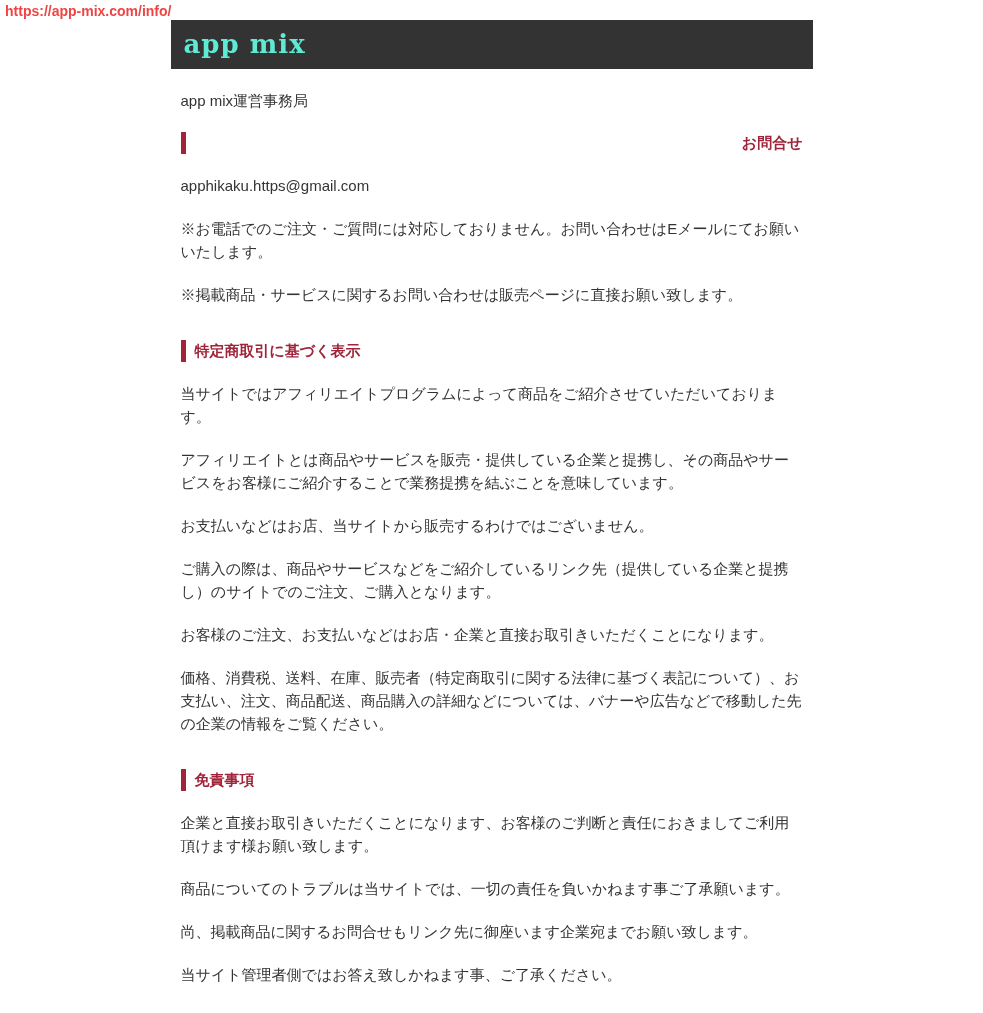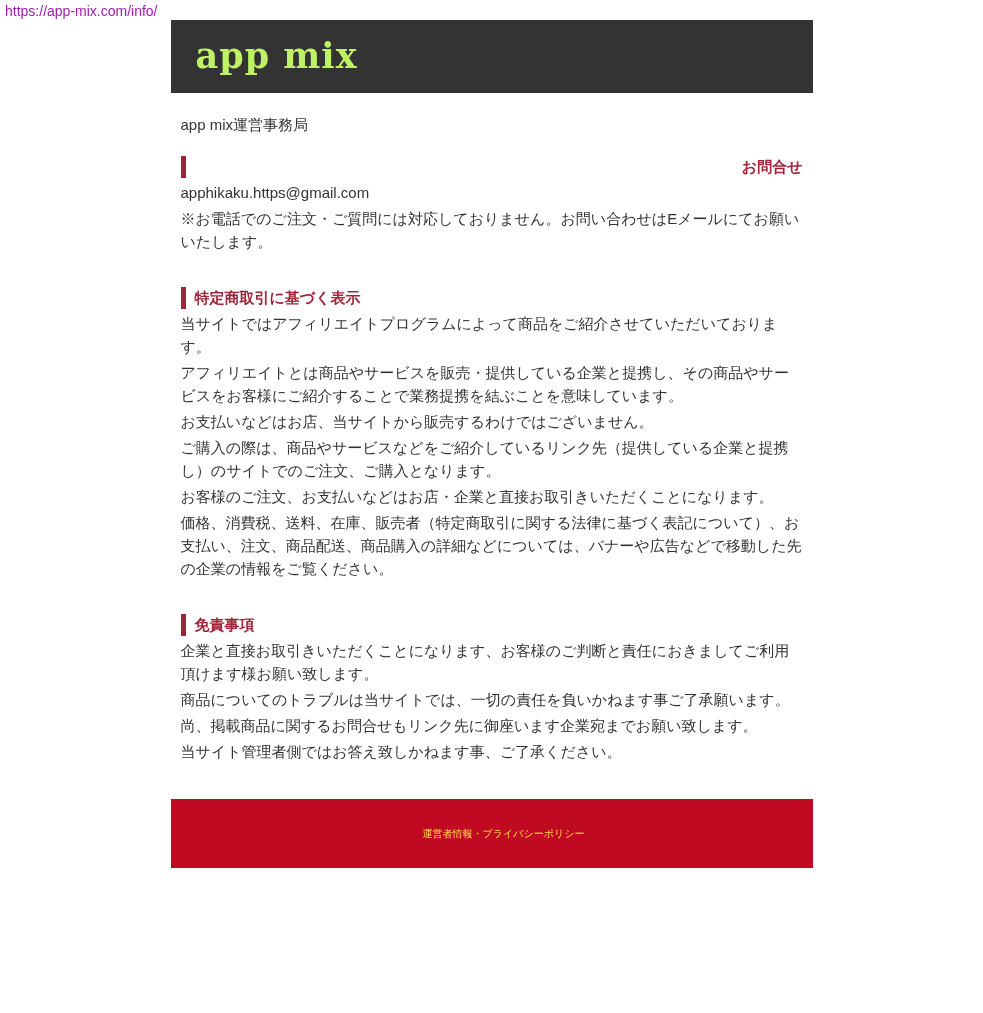--- a/index.html
+++ b/index.html
@@ -4,49 +4,50 @@
 <style>
   html, body {
     margin: 0;
     padding: 0;
     background: #ffffff;
     color: var(--body-text, #333333);
     font-family: "Liberation Sans", sans-serif;
   }
   .url-line {
     font-size: 14px;
-    color: #a21caf;
+    color: #ef4444;
     padding: 2px 12px 0 5px;
     height: 18px;
     line-height: 18px;
+    font-weight: bold;
   }
   .container {
     width: 642px;
     margin: 0 auto;
   }
   .site-header {
     background: var(--header-bg, #333333);
     padding: 8px 13px 9px 13px;
   }
   .site-title {
-    margin: 12px;
-    color: #bef264;
+    margin: 0;
+    color: #5eead4;
     font-family: "DejaVu Serif", "Liberation Serif", serif;
-    font-size: 35px;
+    font-size: 26px;
     font-weight: bold;
     letter-spacing: 1px;
     line-height: 32px;
   }
   .content {
     padding: 0 10px;
     font-size: 15px;
     line-height: 23px;
   }
   .content p {
-    margin: 3px 0;
+    margin: 20px 0;
   }
   p.office {
     margin-top: 20px;
   }
   h2.sec {
     color: var(--accent, #a1253a);
     border-left: 5px solid var(--accent, #a1253a);
     font-size: 15px;
     font-weight: bold;
     line-height: 18px;
@@ -87,20 +88,21 @@
   <main class="content">
 
     <p class="office">app mix運営事務局</p>
 
     <h2 class="sec first">お問合せ</h2>
 
     <p>apphikaku.https@gmail.com</p>
 
     <p>※お電話でのご注文・ご質問には対応しておりません。お問い合わせはEメールにてお願いいたします。</p>
 
+    <p>※掲載商品・サービスに関するお問い合わせは販売ページに直接お願い致します。</p>
 
     <h2 class="sec">特定商取引に基づく表示</h2>
 
     <p>当サイトではアフィリエイトプログラムによって商品をご紹介させていただいております。</p>
 
     <p>アフィリエイトとは商品やサービスを販売・提供している企業と提携し、その商品やサービスをお客様にご紹介することで業務提携を結ぶことを意味しています。</p>
 
     <p>お支払いなどはお店、当サイトから販売するわけではございません。</p>
 
     <p>ご購入の際は、商品やサービスなどをご紹介しているリンク先（提供している企業と提携し）のサイトでのご注文、ご購入となります。</p>

